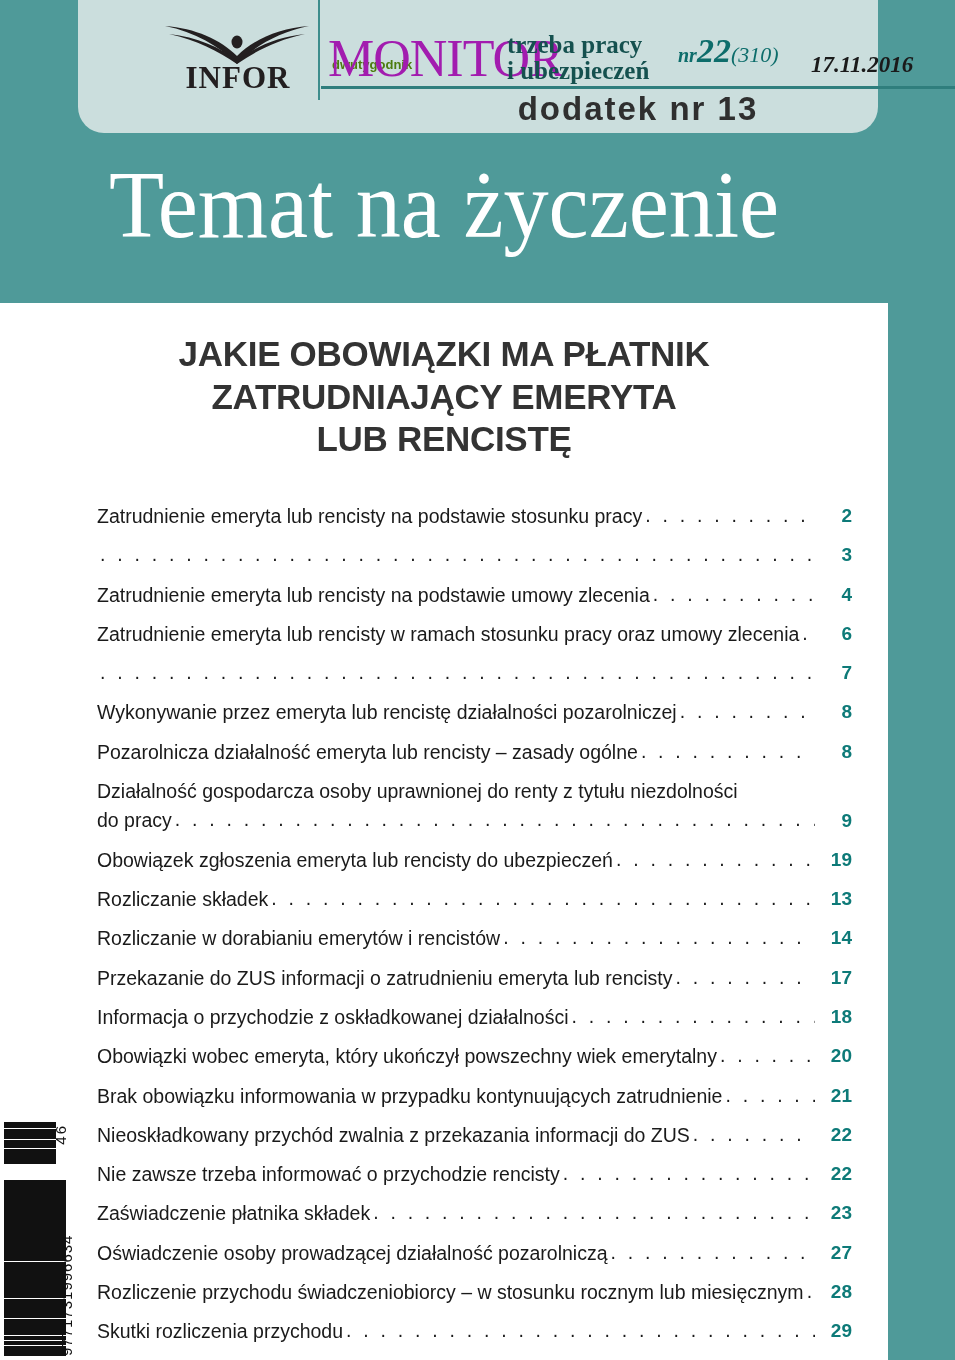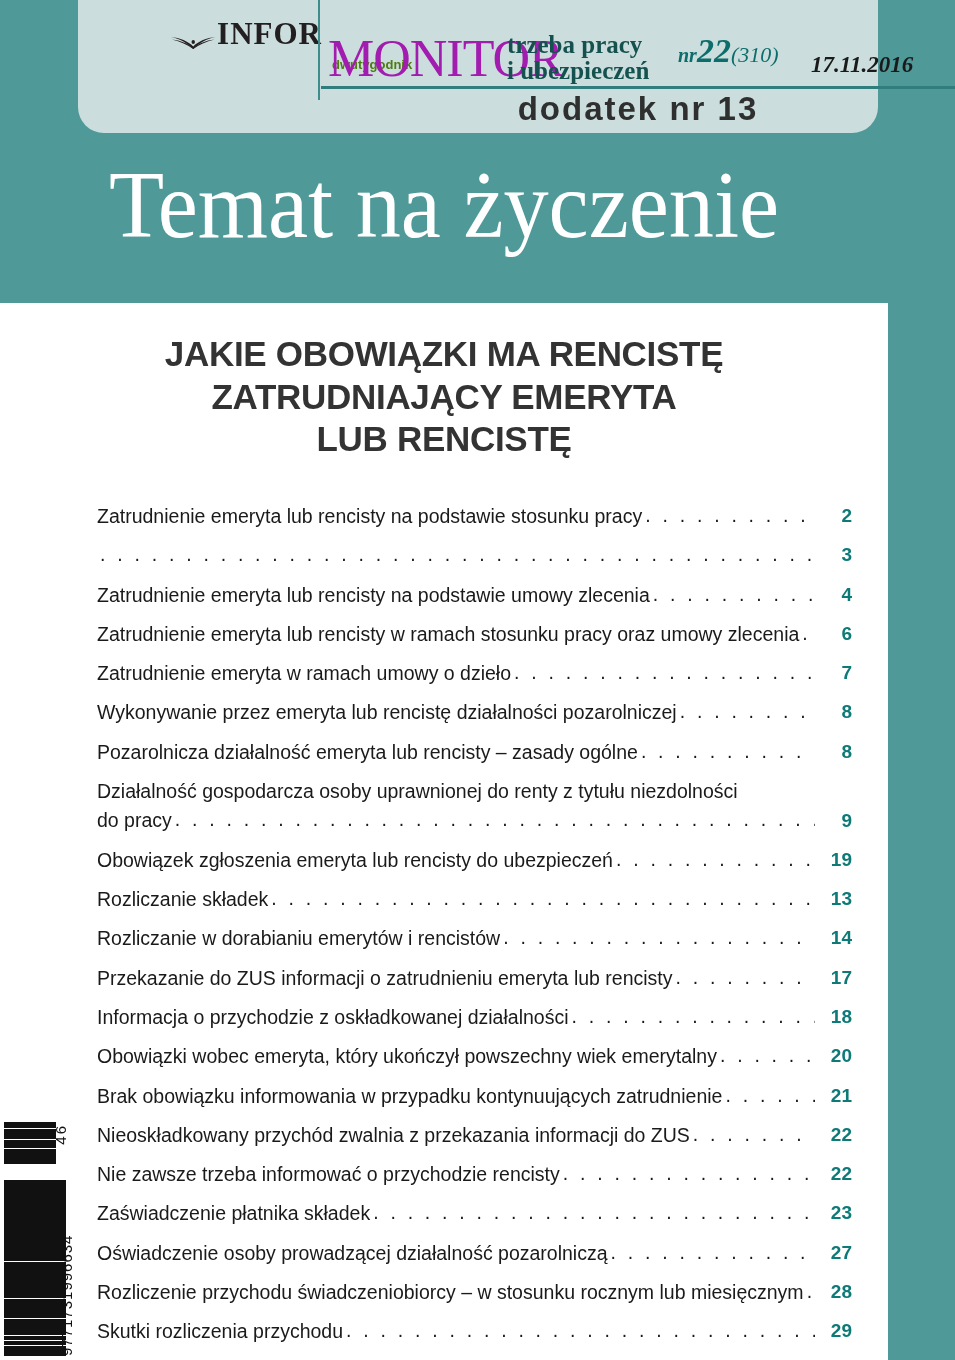--- a/index.html
+++ b/index.html
@@ -49,26 +49,27 @@
     left: 78px;
     top: 0px;
     width: 800px;
     height: 133px;
     background: #cbdedd;
     border-bottom-left-radius: 26px;
     border-bottom-right-radius: 26px;
   }
   .logo-box {
     position: absolute;
-    left: 92px;
+    left: 84px;
     top: 20px;
     width: 152px;
     height: 74px;
     display: flex;
-    flex-direction: row;
+    flex-direction: column;
+    align-items: center;
     justify-content: flex-start;
   }
   .logo-bird {
     width: 150px;
     height: 44px;
     display: block;
   }
   .logo-word {
     font-family: "Liberation Serif", serif;
     font-weight: bold;
@@ -336,21 +337,21 @@
     </div>
     <div class="issue-date">17.11.2016</div>
 
     <div class="masthead-rule"></div>
     <div class="dodatek">dodatek nr 13</div>
   </div>
 
   <div class="cover-title">Temat na życzenie</div>
 
   <div class="section-heading">
-    <div>JAKIE OBOWIĄZKI MA RENCISTĘ</div>
+    <div>JAKIE OBOWIĄZKI MA PŁATNIK</div>
     <div>ZATRUDNIAJĄCY EMERYTA</div>
     <div>LUB RENCISTĘ</div>
   </div>
 
   <div class="toc">
       <div class="toc-row">
         <span class="toc-label">Zatrudnienie emeryta lub rencisty na podstawie stosunku pracy</span>
         <span class="toc-dots">. . . . . . . . . . . . . . . . . . . . . . . . . . . . . . . . . . . . . . . . . . . . . . . . . . . . . . . . . . . . . . . . . . . . . . . . . . . . . . . . . . . . . . . . . . </span>
         <span class="toc-page">2</span>
       </div>
@@ -362,21 +363,20 @@
         <span class="toc-label">Zatrudnienie emeryta lub rencisty na podstawie umowy zlecenia</span>
         <span class="toc-dots">. . . . . . . . . . . . . . . . . . . . . . . . . . . . . . . . . . . . . . . . . . . . . . . . . . . . . . . . . . . . . . . . . . . . . . . . . . . . . . . . . . . . . . . . . . </span>
         <span class="toc-page">4</span>
       </div>
       <div class="toc-row">
         <span class="toc-label">Zatrudnienie emeryta lub rencisty w ramach stosunku pracy oraz umowy zlecenia</span>
         <span class="toc-dots">. . . . . . . . . . . . . . . . . . . . . . . . . . . . . . . . . . . . . . . . . . . . . . . . . . . . . . . . . . . . . . . . . . . . . . . . . . . . . . . . . . . . . . . . . . </span>
         <span class="toc-page">6</span>
       </div>
       <div class="toc-row">
-        <span class="toc-label">Zatrudnienie emeryta w ramach umowy o dzieło</span>
         <span class="toc-dots">. . . . . . . . . . . . . . . . . . . . . . . . . . . . . . . . . . . . . . . . . . . . . . . . . . . . . . . . . . . . . . . . . . . . . . . . . . . . . . . . . . . . . . . . . . </span>
         <span class="toc-page">7</span>
       </div>
       <div class="toc-row">
         <span class="toc-label">Wykonywanie przez emeryta lub rencistę działalności pozarolniczej</span>
         <span class="toc-dots">. . . . . . . . . . . . . . . . . . . . . . . . . . . . . . . . . . . . . . . . . . . . . . . . . . . . . . . . . . . . . . . . . . . . . . . . . . . . . . . . . . . . . . . . . . </span>
         <span class="toc-page">8</span>
       </div>
       <div class="toc-row">
         <span class="toc-label">Pozarolnicza działalność emeryta lub rencisty – zasady ogólne</span>

